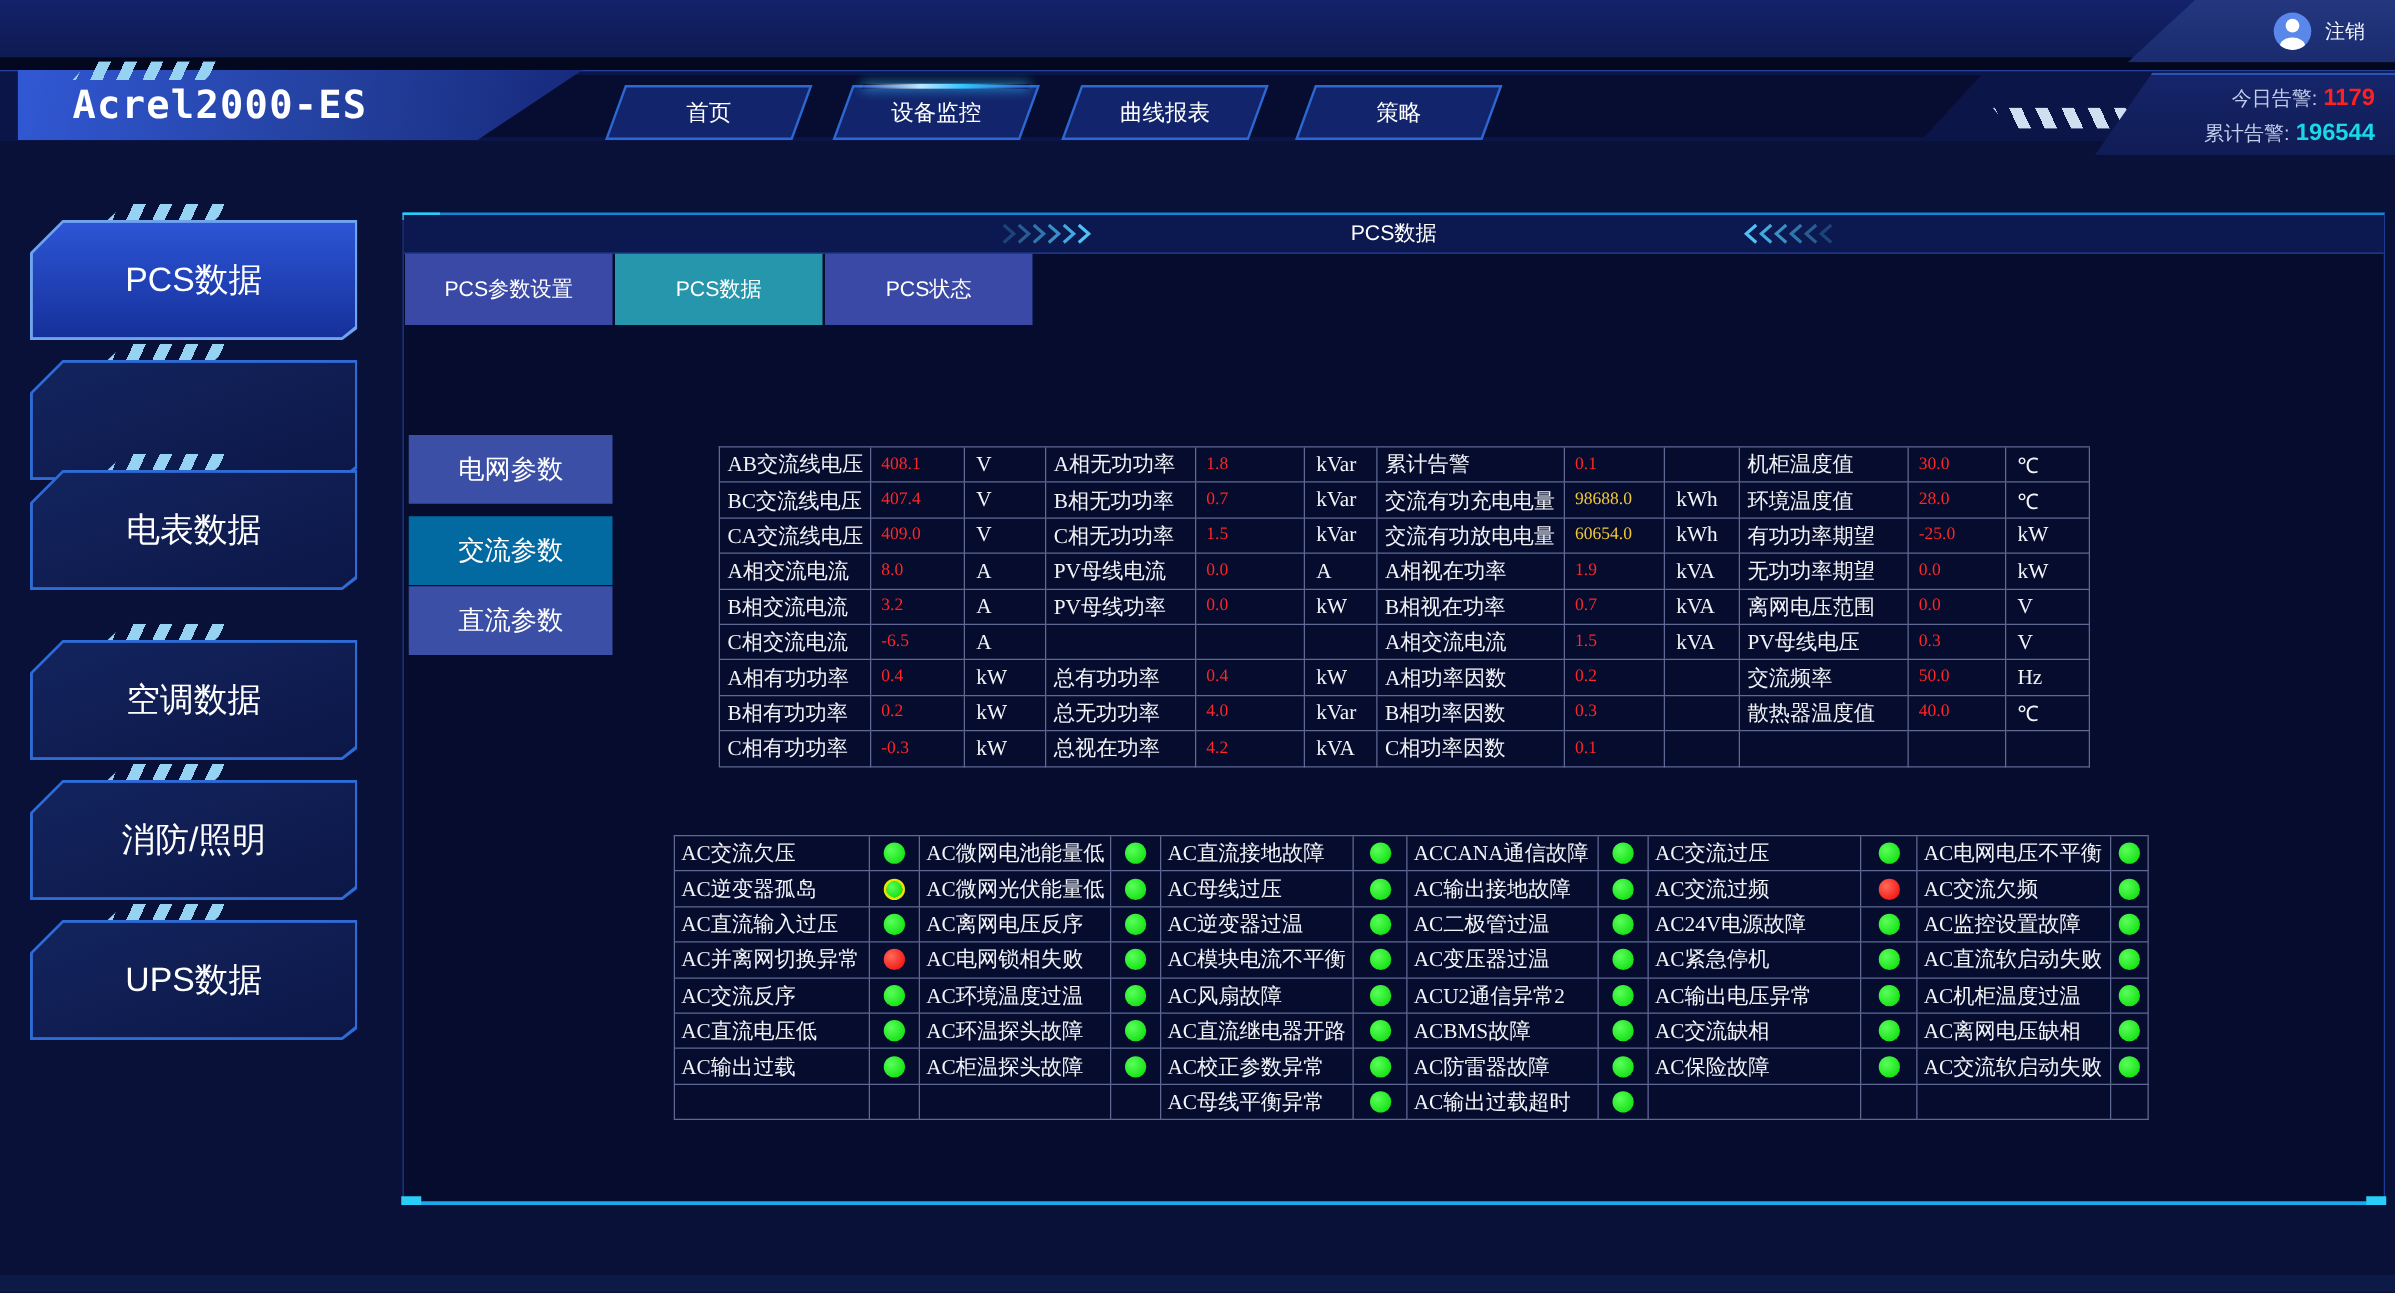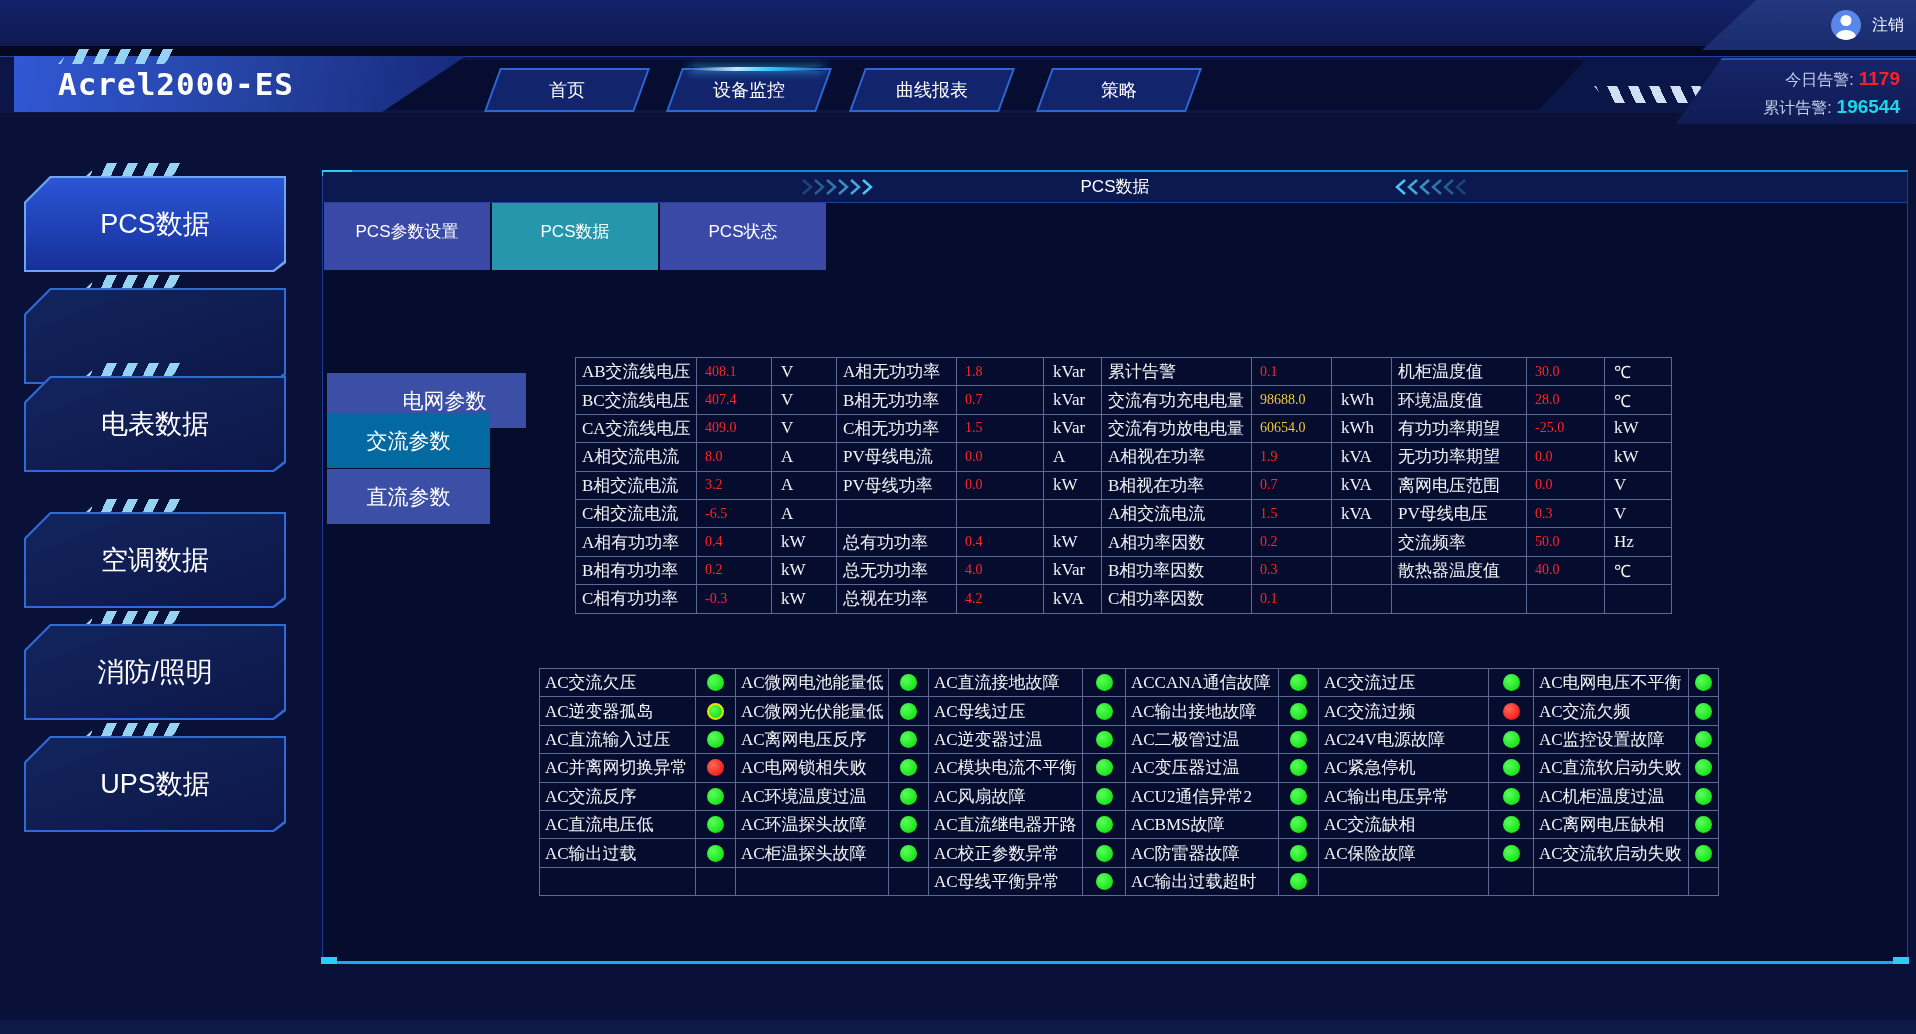--- a/index.html
+++ b/index.html
@@ -7,21 +7,21 @@
     width:1916px; height:1034px; position:relative; overflow:hidden;
     background:#0a1138; font-family:"Liberation Sans", sans-serif;
   }
   
   .topbar { position:absolute; left:0; top:0; width:1916px; height:46px;
     background:linear-gradient(180deg,#13226a,#0e1a52); border-bottom:10px solid #04081f; }
   .user-area { position:absolute; right:0; top:0; width:214px; height:50px;
     clip-path:polygon(54px 0,100% 0,100% 100%,0 100%);
     background:linear-gradient(180deg,#24377e,#1a2b6e);
     display:flex; align-items:center; justify-content:flex-end; gap:11px;
-    padding-right:12px; box-sizing:border-box; cursor:pointer; }
+    padding-right:24px; box-sizing:border-box; cursor:pointer; }
   .avatar { width:30px; height:30px; border-radius:50%; background:#5a87ea; position:relative; overflow:hidden; }
   .avatar::before { content:""; position:absolute; left:50%; top:5px; transform:translateX(-50%);
     width:11px; height:11px; border-radius:50%; background:#fff; }
   .avatar::after { content:""; position:absolute; left:50%; bottom:-3px; transform:translateX(-50%);
     width:20px; height:13px; border-radius:50% 50% 0 0; background:#fff; }
   .logout { color:#eef3ff; font-size:16px; }
   
   .band { position:absolute; left:0; top:56px; width:1916px; height:56px;
     background:#0b1548; border-top:1px solid #24419c; }
   .nav-band { position:absolute; left:295px; top:60px; width:1290px; height:50px;
@@ -72,21 +72,21 @@
     border-bottom:3px solid #17aaec; box-sizing:border-box; }
   .corner { position:absolute; background:#29cdf8; }
   .c-tl { left:-1px; top:-2px; width:30px; height:6px; }
   .c-bl { left:-2px; bottom:-3px; width:16px; height:7px; }
   .c-br { right:-2px; bottom:-3px; width:16px; height:7px; }
   .panel-title-bar { position:absolute; left:0; top:0; width:100%; height:30px;
     background:#0c1950; border-bottom:1px solid #20409a; }
   .panel-title { width:100%; text-align:center; color:#ffffff; font-size:17px; line-height:30px; }
   .chev { position:absolute; top:6px; }
   .chev-l { left:478px; } .chev-r { left:1066px; }
-  .ptab { position:absolute; top:31px; height:67px; width:166px; background:#3a49a5;
+  .ptab { position:absolute; top:31px; height:57px; width:166px; background:#3a49a5;
     color:#fff; font-size:17px; line-height:57px; text-align:center; cursor:pointer; }
   .ptab.active { background:#2596ab; }
   .sub-btn { position:absolute; left:4px; width:163px; height:55px; background:#3a4fa5;
     color:#fff; font-size:21px; line-height:55px; text-align:center; cursor:pointer; }
   .sub-btn.active { background:#0369a1; }
   
   .data-table { position:absolute; left:252px; top:185px; display:grid;
     grid-template-columns:121px 75px 65px 120px 87px 58px 150px 80px 60px 135px 78px 67px;
     grid-auto-rows:28.4px; border-top:1px solid #5f6a94; border-left:1px solid #5f6a94;
     font-family:"Liberation Serif", serif; }
@@ -210,21 +210,21 @@
           <polyline points="76,2 68,9 76,16" opacity="0.25"></polyline>
       </g>
     </svg>
   </div>
   <div id="panel-tabs">
       <div class="ptab" style="left: 1px;">PCS参数设置</div>
       <div class="ptab active" style="left: 169px;">PCS数据</div>
       <div class="ptab" style="left: 337px;">PCS状态</div>
     </div>
   <div id="submenu">
-      <div class="sub-btn" style="top: 201px; padding-left: 36px;">电网参数</div>
+      <div class="sub-btn" style="top: 176px;">电网参数</div>
       <div class="sub-btn active" style="top: 241px;">交流参数</div>
       <div class="sub-btn" style="top: 297px;">直流参数</div>
     </div>
   <div class="data-table" id="data-table">
       <div class="dt-label">AB交流线电压</div>
       <div class="dt-value">408.1</div>
       <div class="dt-unit">V</div>
       <div class="dt-label">A相无功功率</div>
       <div class="dt-value">1.8</div>
       <div class="dt-unit">kVar</div>

